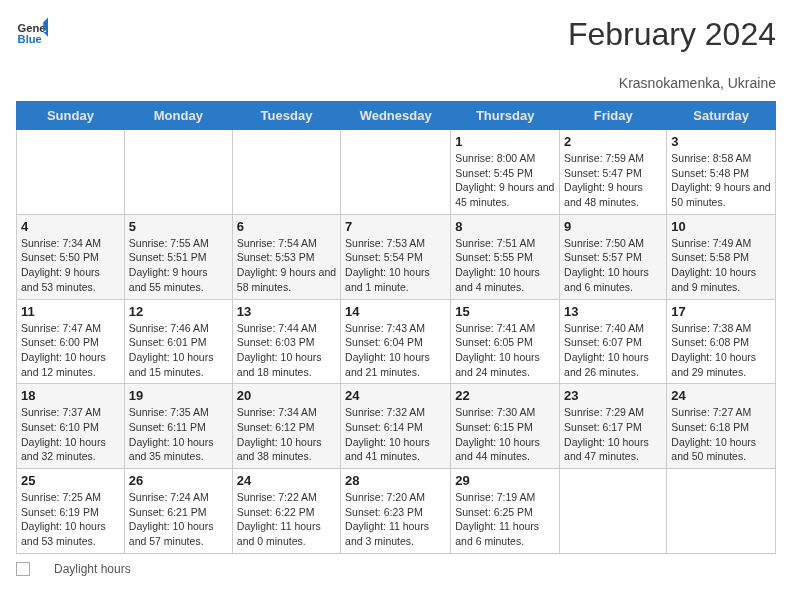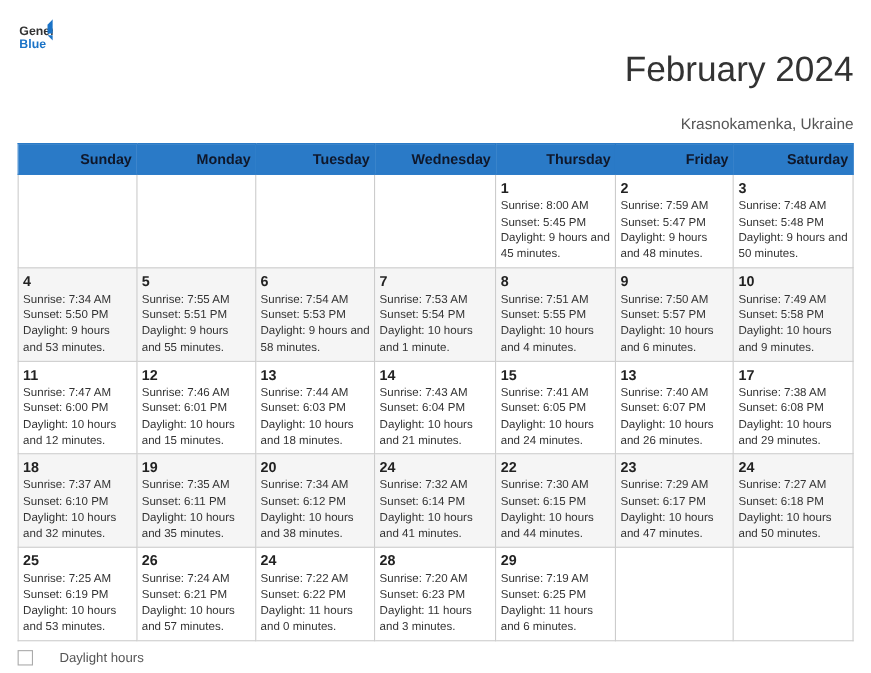--- a/index.html
+++ b/index.html
@@ -25,37 +25,36 @@
       width: 32px;
       height: 32px;
     }
     .title-block {
       text-align: right;
     }
     .month-title {
       font-size: 32px;
       font-weight: normal;
       color: #333;
-      margin-top: 29px;
     }
     .location {
       font-size: 14px;
       color: #555;
       margin-top: 22px;
     }
     .calendar {
       width: 100%;
       border-collapse: collapse;
       font-size: 11px;
     }
     .calendar th {
       background: #2a7ac7;
-      color: #0f172a;
+      color: #e5e5e5;
       padding: 6px 4px;
-      text-align: right;
+      text-align: center;
       font-size: 13px;
       font-weight: bold;
       border: 1px solid #2a7ac7;
     }
     .calendar td {
       border: 1px solid #ccc;
       vertical-align: top;
       padding: 4px;
       width: 113px;
       min-height: 80px;
@@ -138,21 +137,21 @@
 Daylight: 9 hours and 45 minutes.</div>
         </td>
         <td>
           <span class="day-num">2</span>
           <div class="day-info">Sunrise: 7:59 AM
 Sunset: 5:47 PM
 Daylight: 9 hours and 48 minutes.</div>
         </td>
         <td>
           <span class="day-num">3</span>
-          <div class="day-info">Sunrise: 7:48 AM
+          <div class="day-info">Sunrise: 8:58 AM
 Sunset: 5:48 PM
 Daylight: 9 hours and 50 minutes.</div>
         </td>
       </tr>
       <tr>
         <td>
           <span class="day-num">4</span>
           <div class="day-info">Sunrise: 7:34 AM
 Sunset: 5:50 PM
 Daylight: 9 hours and 53 minutes.</div>

